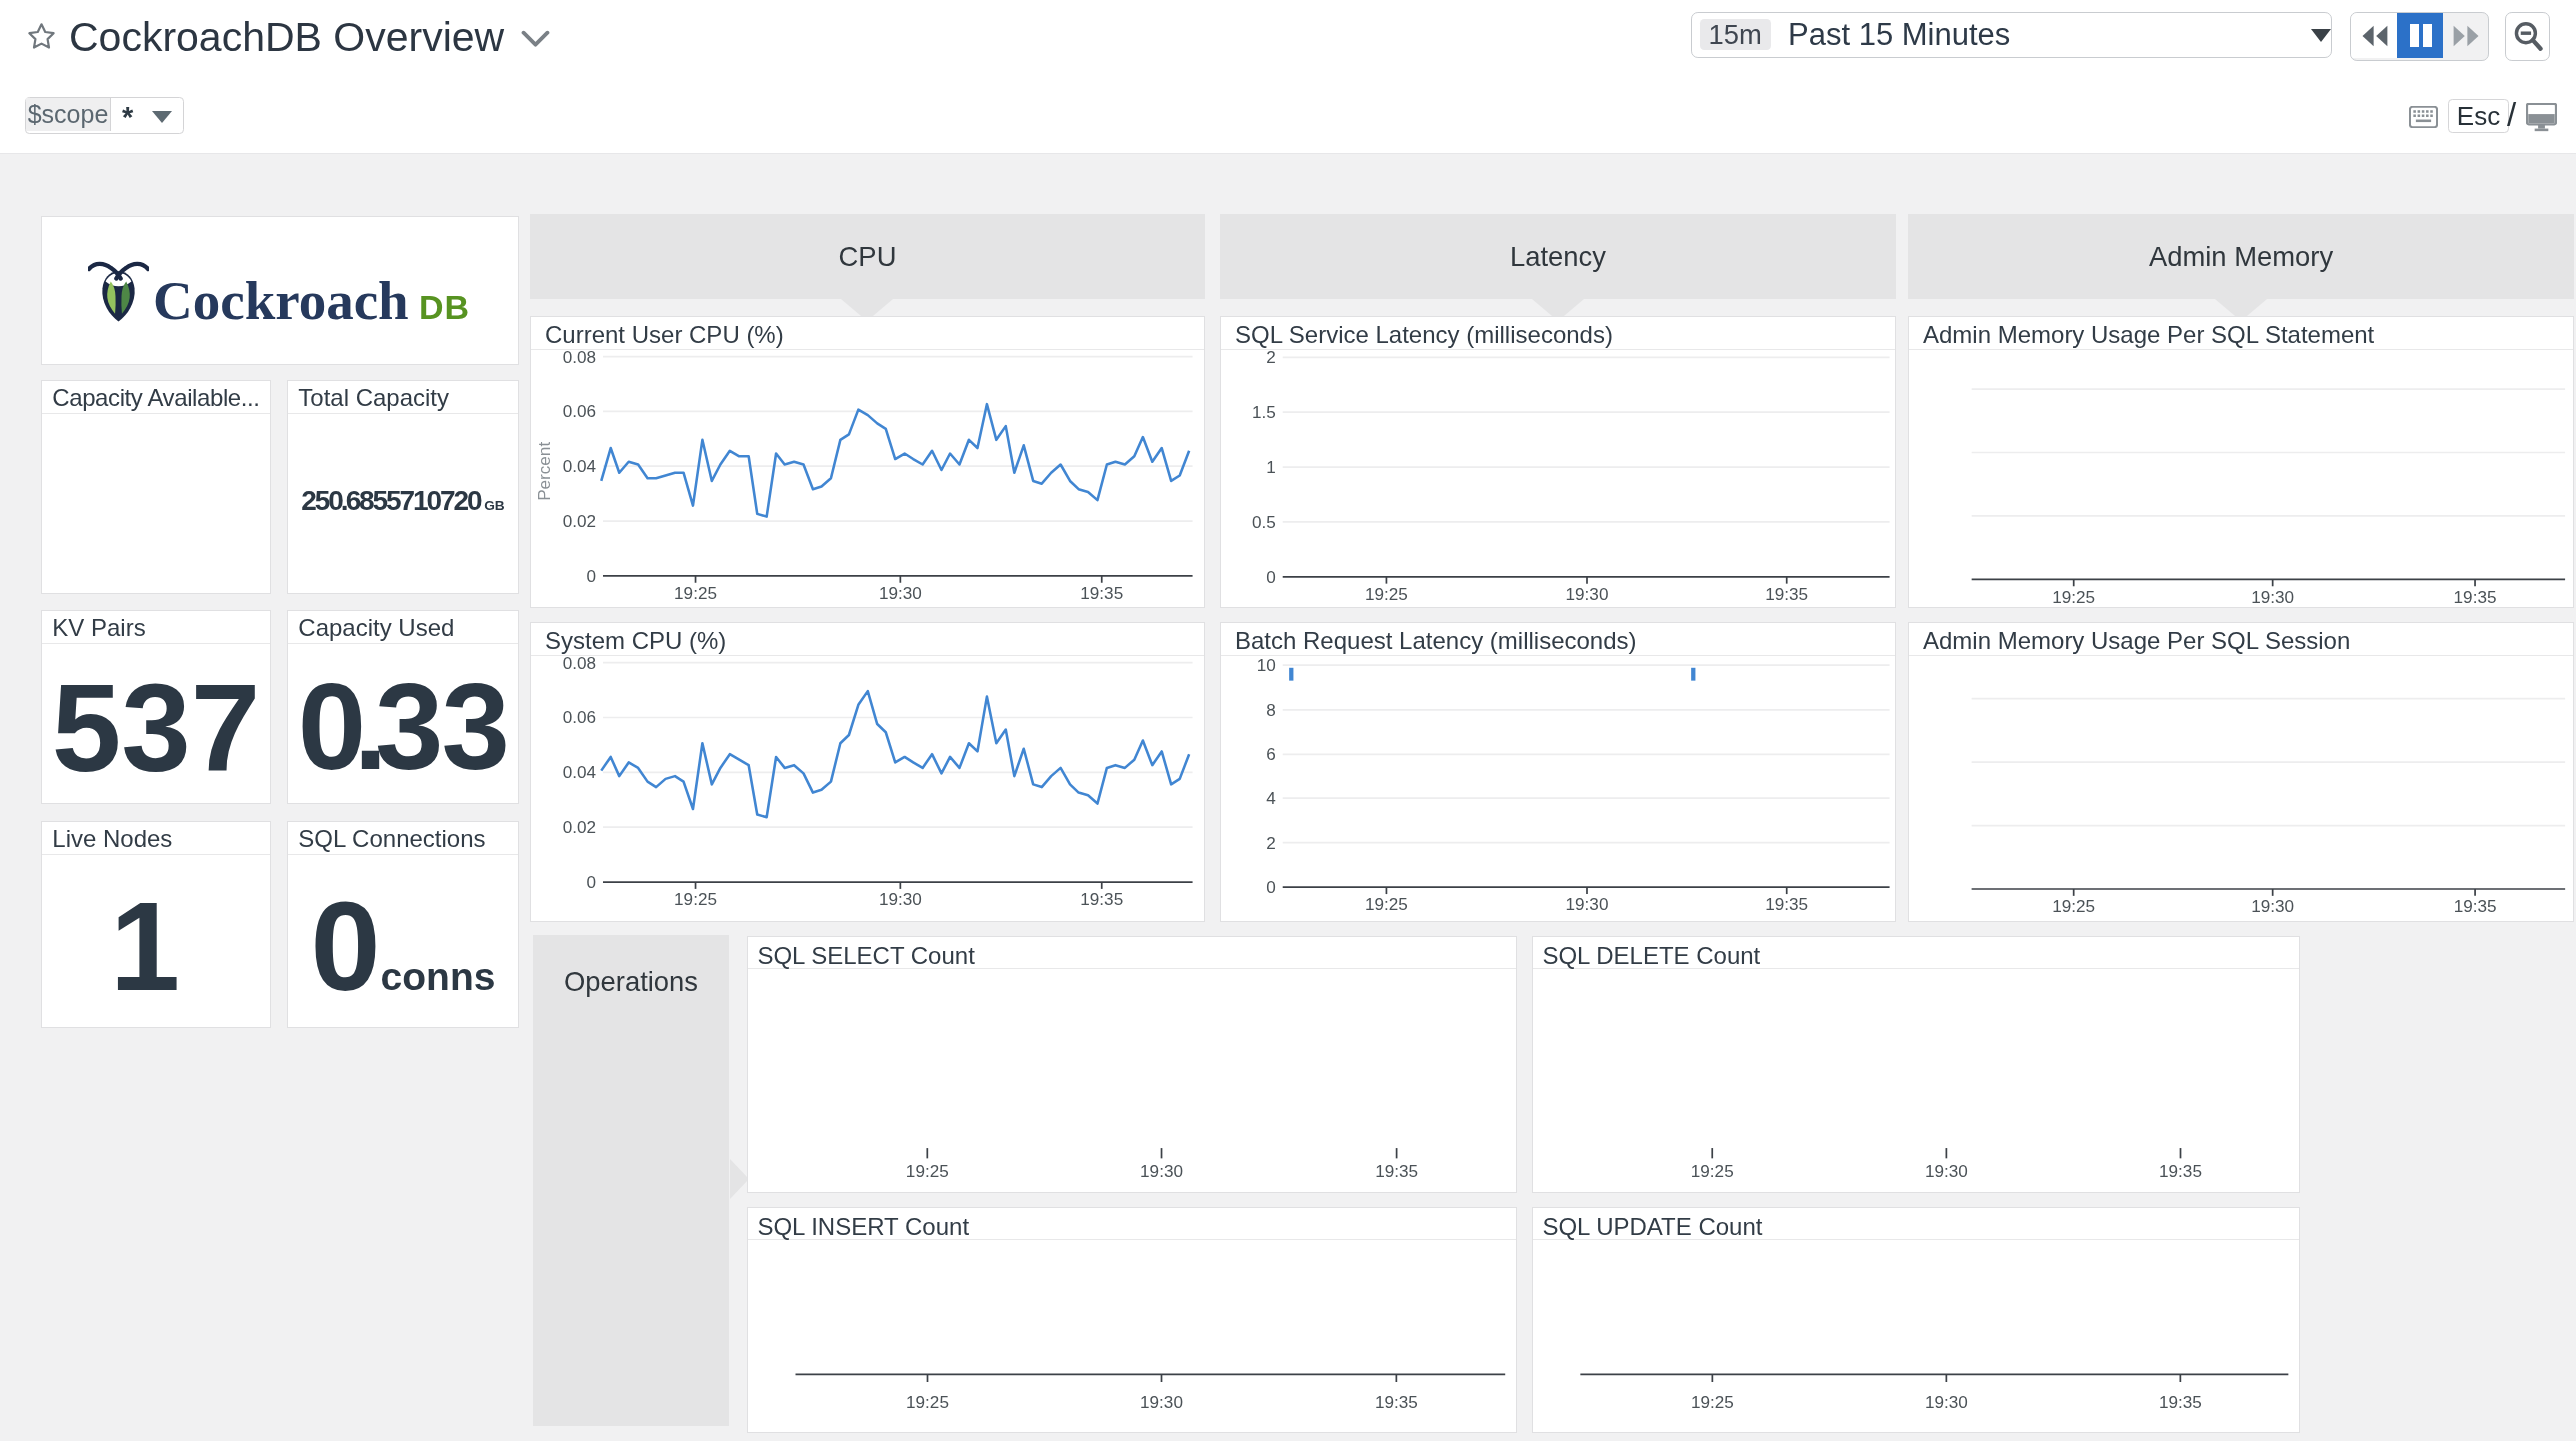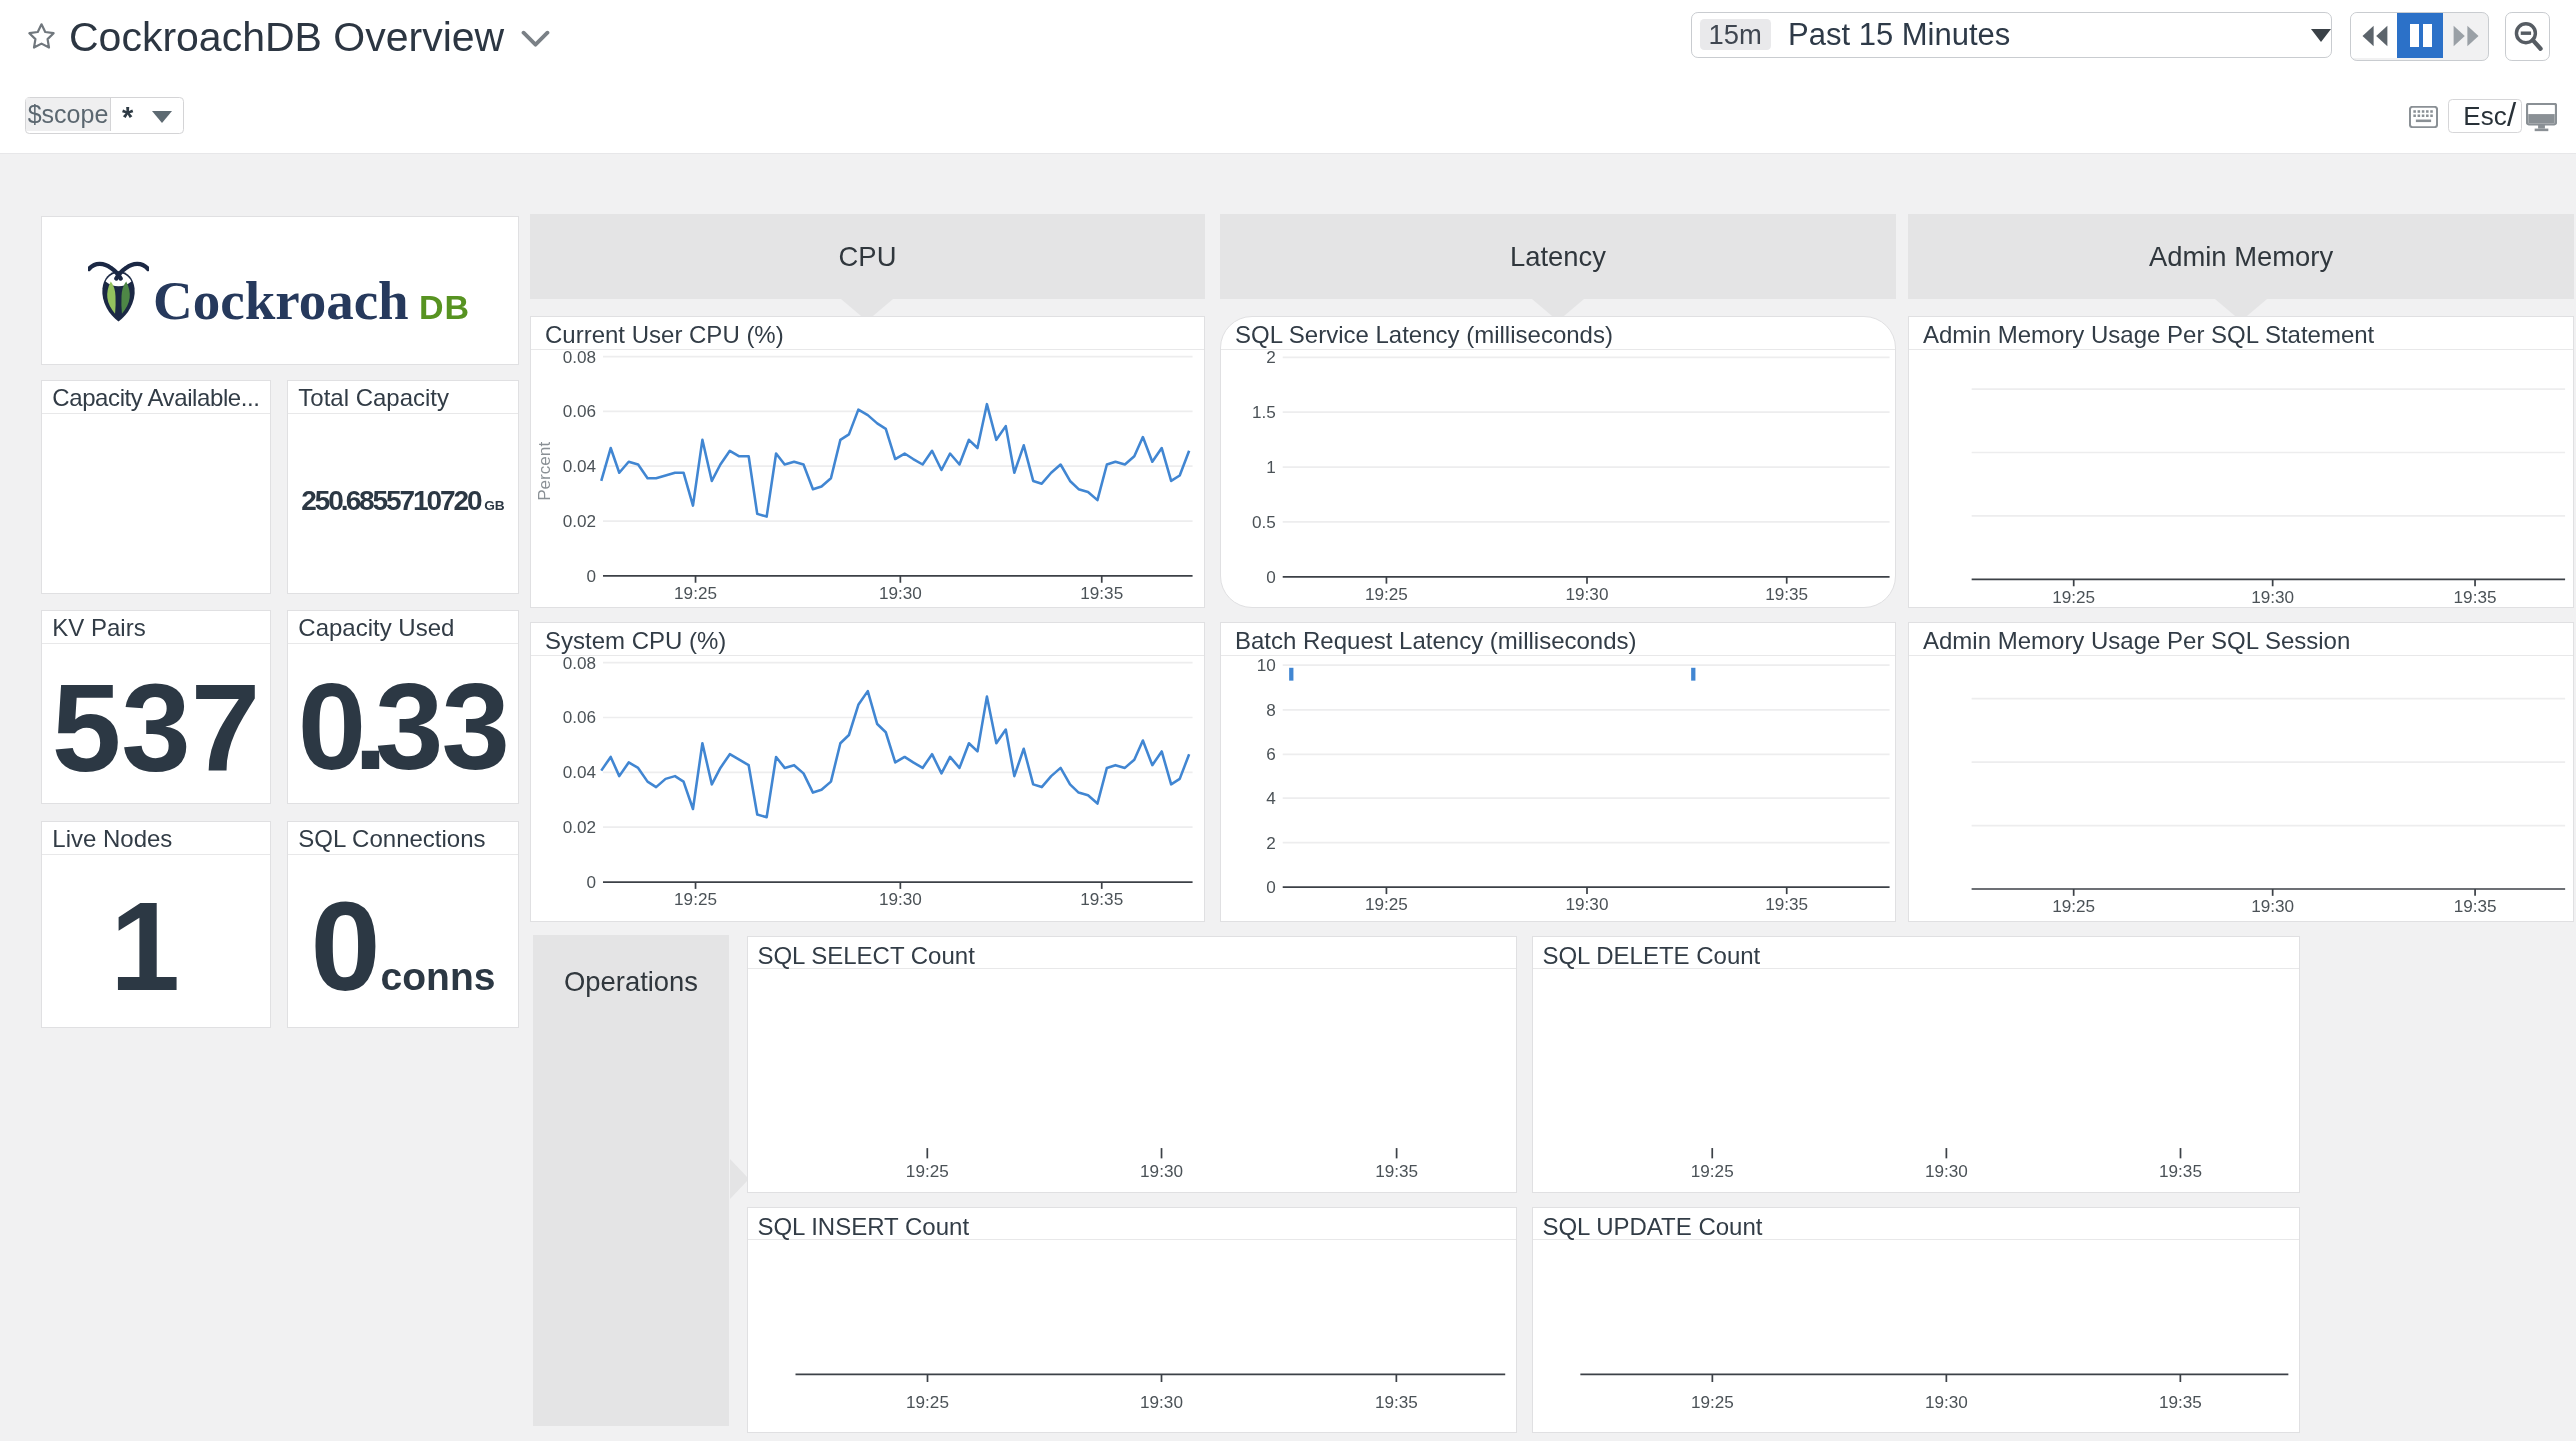--- a/index.html
+++ b/index.html
@@ -76,21 +76,21 @@
       <rect x="25" y="5" width="3" height="3"></rect>
     <rect x="5" y="10" width="3" height="3"></rect>
       <rect x="10" y="10" width="3" height="3"></rect>
       <rect x="15" y="10" width="3" height="3"></rect>
       <rect x="20" y="10" width="3" height="3"></rect>
       <rect x="25" y="10" width="3" height="3"></rect>
     <rect x="8" y="16" width="18" height="3"></rect>
   </g>
 </svg>
 
-<div class="abs" style="left:2448px;top:99px;width:74px;height:34px;border:1.7px solid #d6d6d8;border-radius:4.3px;background:#fff;font-size:26px;color:#283138;text-align:center;line-height:32px;">Esc</div>
+<div class="abs" style="left:2448px;top:99px;width:61px;height:34px;border:1.7px solid #d6d6d8;border-radius:4.3px;background:#fff;font-size:26px;color:#283138;text-align:center;line-height:32px;">Esc</div>
 <div class="abs" style="left:2507px;top:96px;font-size:33px;color:#283138;">/</div>
 
 <svg class="abs" style="left:2526px;top:103px;" width="31" height="29" viewBox="0 0 36 34">
   <rect x="1" y="1" width="34" height="24" rx="2" fill="none" stroke="#8a9095" stroke-width="2.6"></rect>
   <rect x="2.5" y="13" width="31" height="10.5" fill="#8a9095"></rect>
   <rect x="14" y="25" width="8" height="5" fill="#8a9095"></rect>
   <rect x="10" y="30" width="16" height="3" fill="#8a9095"></rect>
 </svg>
 
 <div class="card" style="left:41px;top:216px;width:478px;height:149px;"></div>
@@ -181,21 +181,21 @@
     </g>
     <g font-family="Liberation Sans, sans-serif" font-size="20" fill="#4b5257" text-anchor="middle">
       <text x="192" y="329">19:25</text>
         <text x="431" y="329">19:30</text>
         <text x="666" y="329">19:35</text>
     </g>
     <polyline fill="none" stroke="#4186d2" stroke-width="3" stroke-linejoin="round" points="82,172.0 93,156.0 103,178.4 114,162.4 125,168.8 136,184.8 146,191.2 157,181.6 168,178.4 178,184.8 189,216.8 200,140.0 211,188.0 221,168.8 232,152.8 243,159.2 254,165.6 264,223.2 275,226.4 286,156.0 296,168.8 307,165.6 318,175.2 329,197.6 339,194.4 350,184.8 361,140.0 371,130.4 382,95.2 393,79.2 404,117.6 414,127.2 425,162.4 436,156.0 446,162.4 457,168.8 468,152.8 479,175.2 489,156.0 500,168.8 511,140.0 521,149.6 532,85.6 543,140.0 554,124.0 564,178.4 575,146.4 586,188.0 596,191.2 607,178.4 618,168.8 629,188.0 639,197.6 650,200.8 661,210.4 672,168.8 682,165.6 693,168.8 704,159.2 714,136.8 725,165.6 736,149.6 747,188.0 757,181.6 768,152.8"></polyline>
   </svg>
 </div>
 
-<div class="card" style="left:1220px;top:316px;width:676px;height:292px;border-radius:32px;">
+<div class="card" style="left:1220px;top:316px;width:676px;height:292px;">
   <div class="ctitle3">SQL Service Latency (milliseconds)</div>
   <svg style="left:0;top:0;" width="672" height="289" viewBox="0 0 784 337">
     <g font-family="Liberation Sans, sans-serif" font-size="20" fill="#4b5257" text-anchor="end">
       <text x="64" y="54">2</text>
         <text x="64" y="118">1.5</text>
         <text x="64" y="182">1</text>
         <text x="64" y="246">0.5</text>
         <text x="64" y="310">0</text>
     </g>
     <g stroke="#ededee" stroke-width="2">

